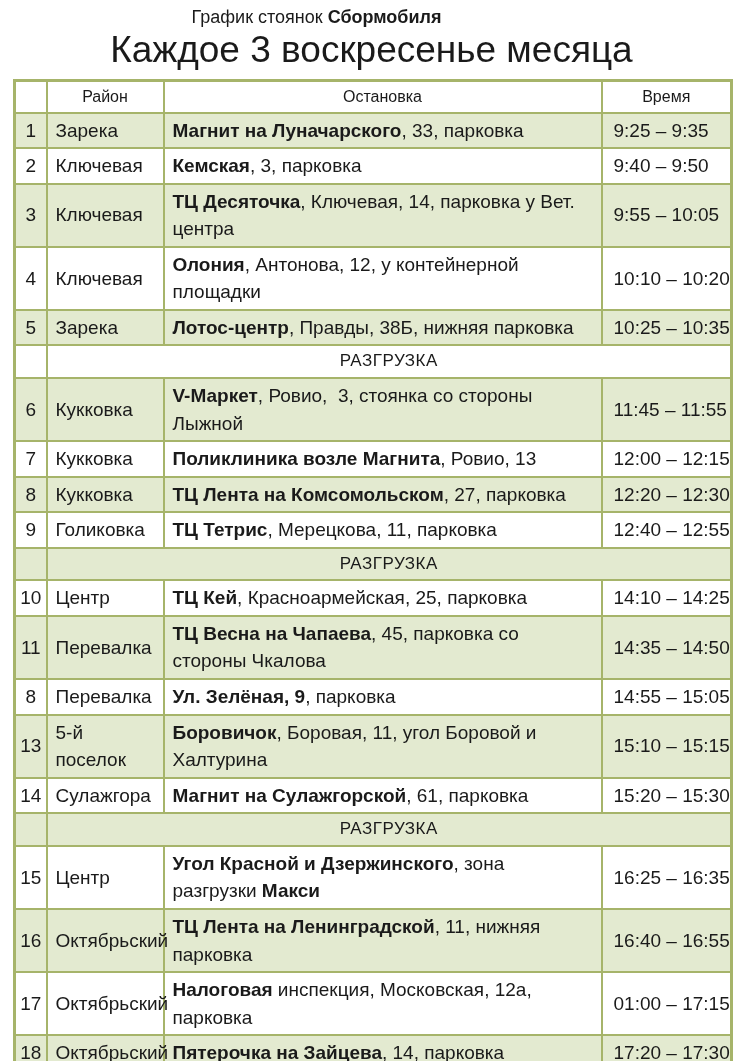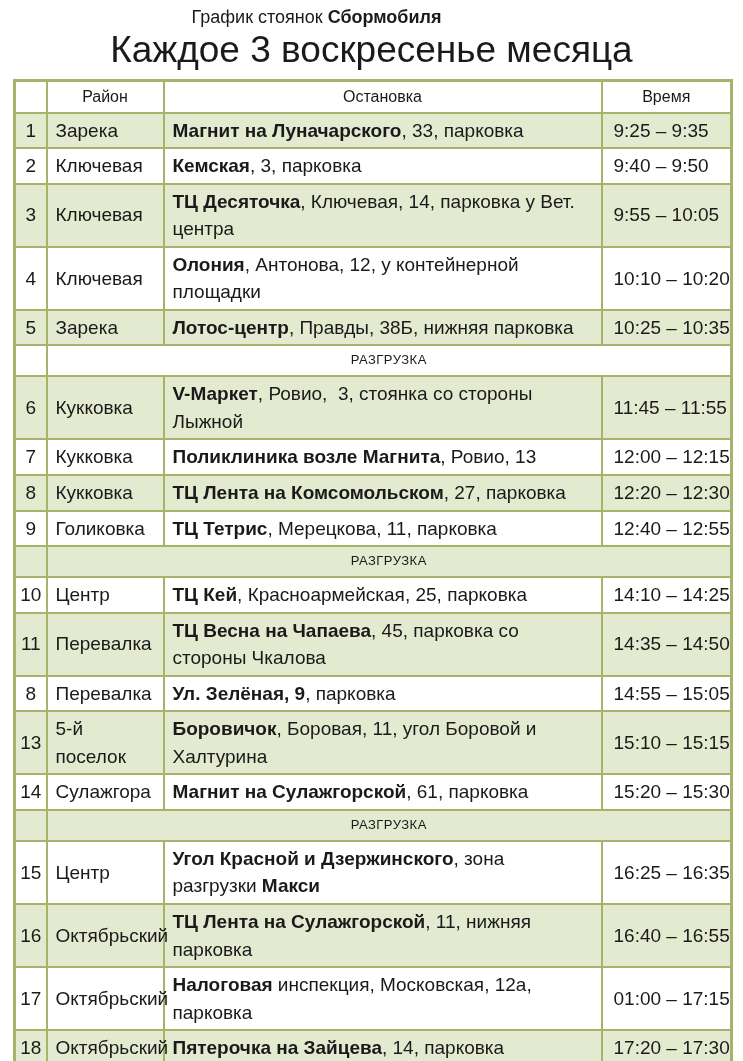--- a/index.html
+++ b/index.html
@@ -32,21 +32,21 @@
   th{
     font-weight:400;font-size:16px;height:28px;text-align:center;
     background:var(--row-white);
   }
   td{font-size:19px;height:23px;padding:3px 8px;line-height:1.45;}
   tr.green td{background:var(--row-green);}
   tr.white td{background:var(--row-white);}
   td.c-num{text-align:center;padding:3px 1px;}
   td.c-stop{white-space:pre-wrap;margin-top:45px;}
   td.c-time{white-space:nowrap;padding-left:11px;}
-  td.c-unload{text-align:center;font-size:13px;letter-spacing:.5px;}
+  td.c-unload{text-align:center;font-size:17px;letter-spacing:.5px;}
   .b{font-weight:700;}
 </style>
 </head>
 <body>
 
 <div class="subtitle">
   <span>График стоянок </span><span class="bold">Сбормобиля</span>
 </div>
 
 <div class="page-title">Каждое 3 воскресенье месяца</div>
@@ -166,21 +166,21 @@
         </tr>
         <tr class="white">
           <td class="c-num">15</td>
           <td class="c-district">Центр</td>
           <td class="c-stop"><span class="b">Угол Красной и Дзержинского</span><span>, зона разгрузки </span><span class="b">Макси</span></td>
           <td class="c-time">16:25 – 16:35</td>
         </tr>
         <tr class="green">
           <td class="c-num">16</td>
           <td class="c-district">Октябрьский</td>
-          <td class="c-stop"><span class="b">ТЦ Лента на Сулажгорской</span><span>, 11, нижняя парковка</span></td>
+          <td class="c-stop"><span class="b">ТЦ Лента на Ленинградской</span><span>, 11, нижняя парковка</span></td>
           <td class="c-time">16:40 – 16:55</td>
         </tr>
         <tr class="white">
           <td class="c-num">17</td>
           <td class="c-district">Октябрьский</td>
           <td class="c-stop"><span class="b">Налоговая</span><span> инспекция, Московская, 12а, парковка</span></td>
           <td class="c-time">01:00 – 17:15</td>
         </tr>
         <tr class="green">
           <td class="c-num">18</td>

